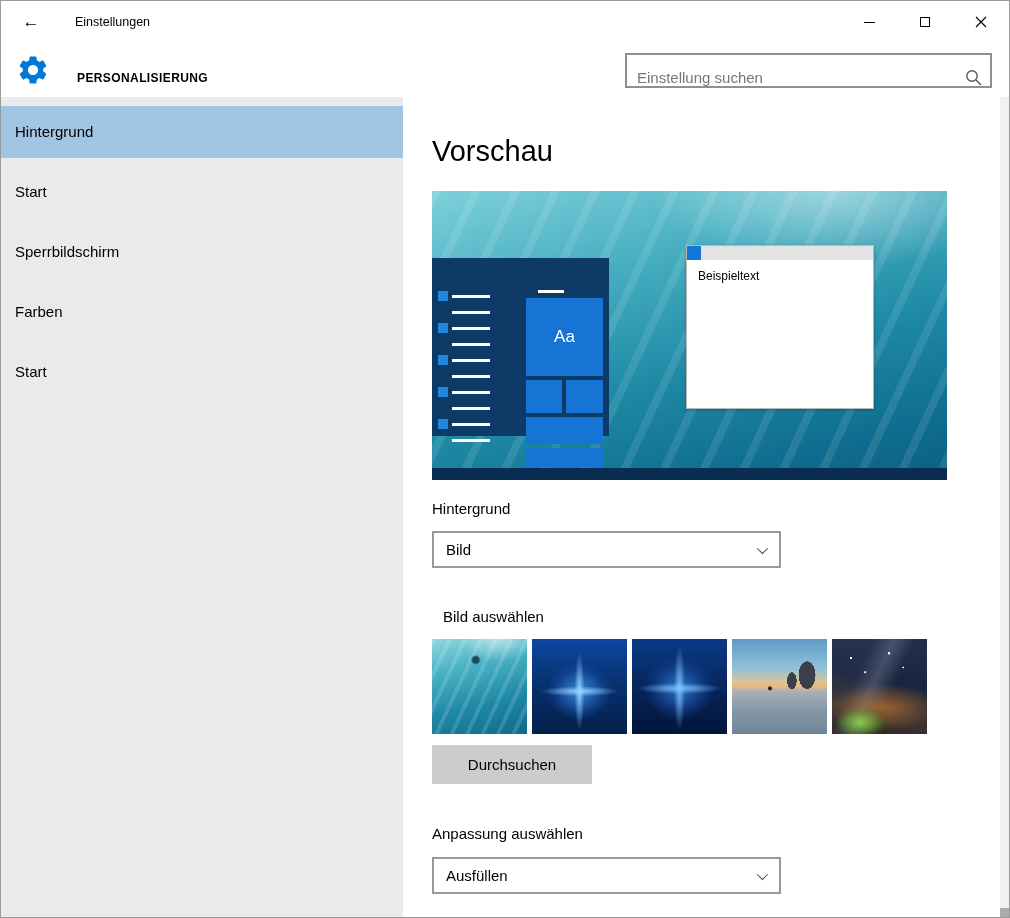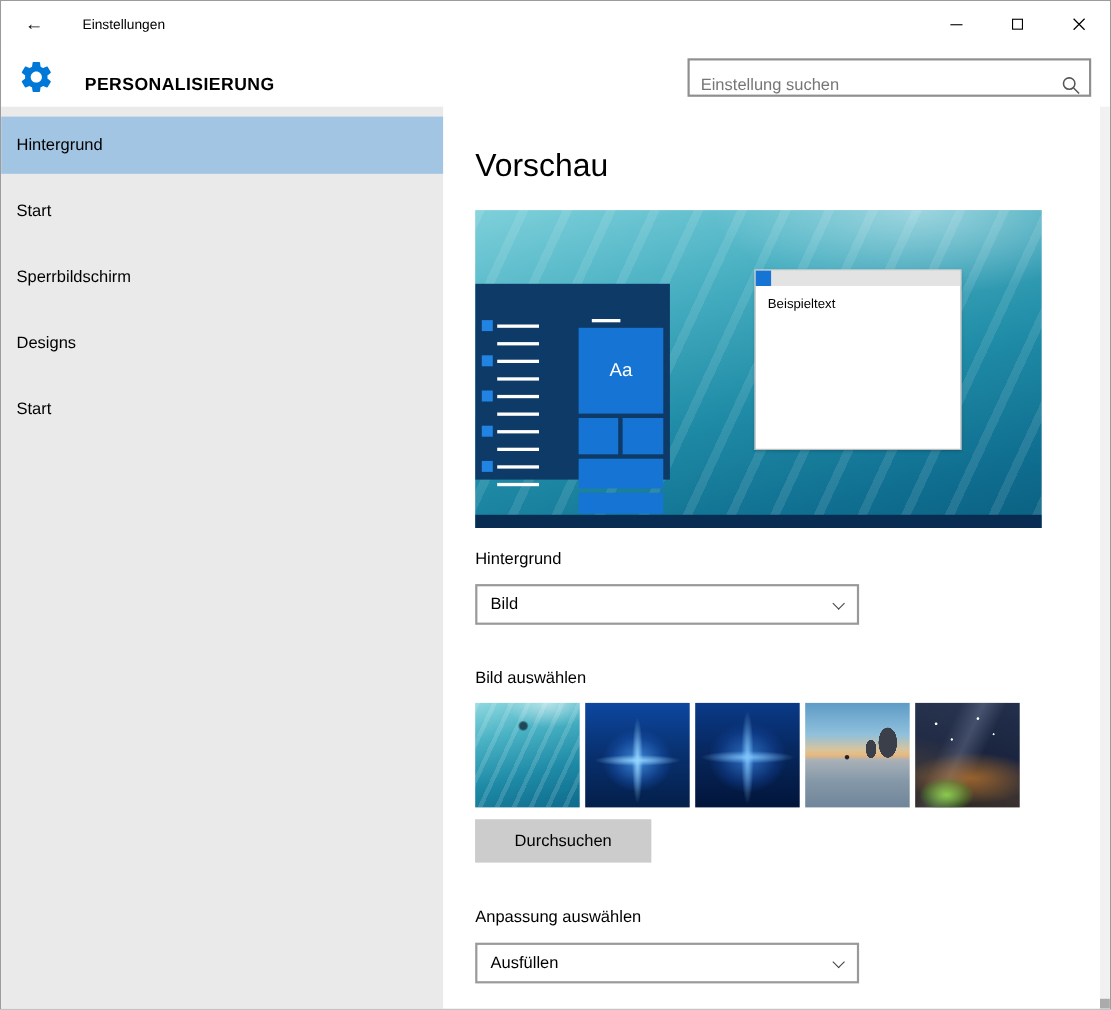--- a/index.html
+++ b/index.html
@@ -13,21 +13,21 @@
   .back-button { width:60px; height:100%; display:flex; align-items:center; justify-content:center; font-size:17px; cursor:default; }
   .window-title { font-size:12.5px; margin-left:14px; }
   .caption-buttons { margin-left:auto; display:flex; height:100%; }
   .caption-btn { width:56px; height:100%; display:flex; align-items:center; justify-content:center; }
   .glyph-min { display:block; width:11px; height:1px; background:#000; }
   .glyph-max { display:block; width:10px; height:10px; border:1px solid #000; }
 
   
   .header { height:54px; flex:0 0 auto; display:flex; align-items:center; padding:0 17px 0 15px; background:#fff; }
   .gear { width:34px; height:34px; flex:0 0 auto; }
-  .page-title { font-size:16px; font-weight:bold; letter-spacing:0.4px; margin-left:27px;margin-top:16px; }
+  .page-title { font-size:12px; font-weight:bold; letter-spacing:0.4px; margin-left:27px;margin-top:16px; }
   .searchbox { margin-left:auto; width:367px; height:35px; border:2px solid #8f8f8f; background:#fff; display:flex; align-items:flex-end; padding:0 8px 0 10px; }
   .searchbox input { flex:1; border:none; outline:none; font-size:15px; color:#333; background:transparent; font-family:inherit; min-width:0; }
   .searchbox input::placeholder { color:#767676; opacity:1; }
   .search-icon { flex:0 0 auto; margin-left:6px; }
 
   
   .content { flex:1; display:flex; min-height:0; position:relative; }
 
   .sidebar { width:402px; flex:0 0 auto; background:#eaeaea; padding-top:9px; }
   .sidebar-item { height:52px; line-height:52px; padding-left:14px; font-size:15px; margin-bottom:8px; cursor:default; }
@@ -58,21 +58,21 @@
   .tile-wide2 { margin-top:4px; width:77px; height:19px; background:#1574d4; }
   .pv-taskbar { position:absolute; left:0; bottom:0; width:100%; height:12px; background:#082c52; }
   .pv-window { position:absolute; left:254px; top:54px; width:188px; height:164px; background:#fff; border:1px solid #b9b9b9; box-shadow:0 1px 3px rgba(0,0,0,0.25); }
   .pv-window-titlebar { height:14px; background:#e3e3e3; position:relative; }
   .pv-window-tile { position:absolute; left:0; top:0; width:14px; height:14px; background:#1574d4; }
   .pv-window-body { padding:9px 0 0 11px; font-size:12px; }
 
   
   .field-label { font-size:15px; line-height:18px; }
   .lbl-bg { margin-top:20px; }
-  .lbl-img { margin-top:40px; }
+  .lbl-img { margin-top:40px;margin-left:11px; }
   .lbl-fit { margin-top:41px; }
 
   .dropdown { margin-top:13px; width:349px; height:37px; border:2px solid #999; background:#fff; display:flex; align-items:center; justify-content:space-between; padding:0 14px 0 12px; font-size:15px; cursor:default; flex:0 0 auto; }
   .dropdown.fit { margin-top:14px; }
   .chevron { width:8px; height:8px; border-right:1.6px solid #444; border-bottom:1.6px solid #444; transform:rotate(45deg) translateY(-2px); }
 
   .thumbs { margin-top:13px; display:flex; gap:5px; }
   .thumb { width:95px; height:95px; cursor:default; }
   .thumb-1 { background:
       radial-gradient(circle at 46% 22%, rgba(25,60,75,0.9) 0 3px, rgba(25,60,75,0) 5px),
@@ -148,21 +148,21 @@
         </svg>
     </div>
   </div>
 
   <div class="content">
 
     <div class="sidebar">
       <div class="sidebar-item selected">Hintergrund</div>
       <div class="sidebar-item">Start</div>
       <div class="sidebar-item">Sperrbildschirm</div>
-      <div class="sidebar-item">Designs</div>
+      <div class="sidebar-item">Farben</div>
       <div class="sidebar-item">Start</div>
     </div>
 
     <div class="main">
       <h2 class="section-heading">Vorschau</h2>
 
       <div class="preview">
         <div class="pv-start">
           <div class="pv-menu">
             <div class="pv-row">

